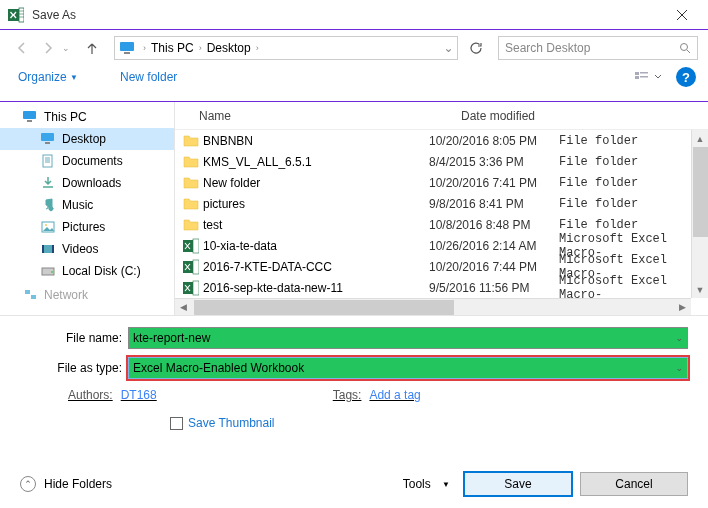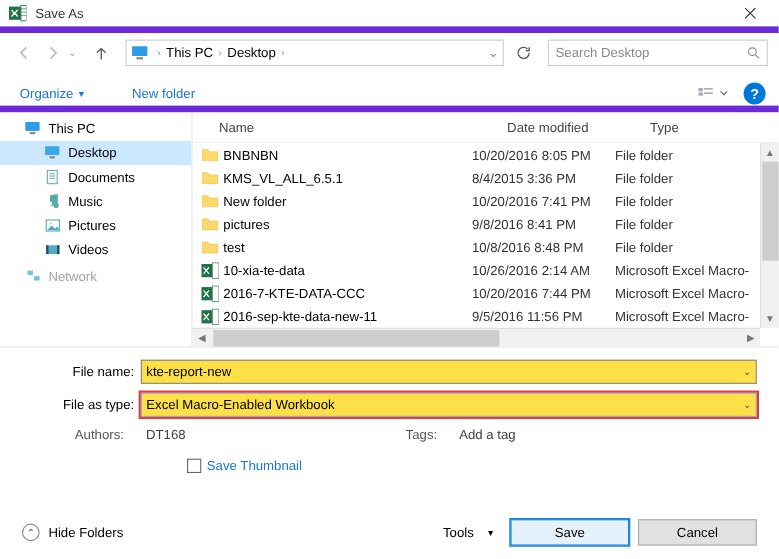--- a/index.html
+++ b/index.html
@@ -1,38 +1,38 @@
 <!DOCTYPE html>
 <html><head>
 <meta charset="utf-8">
 <style>
 * { box-sizing: border-box; margin: 0; padding: 0; font-family: "Segoe UI", Tahoma, sans-serif; font-size: 12px; }
 body { background: #fff; width: 708px; height: 508px; overflow: hidden; position: relative; }
 
 
-.titlebar { height: 30px; display: flex; align-items: center; padding: 0 4px; border-bottom: 6px solid #6d28d9; }
+.titlebar { height: 30px; display: flex; align-items: center; padding: 0 4px; border-bottom: 1px solid #6d28d9; }
 .app-icon { width: 16px; height: 16px; margin: 0 8px 0 4px; }
 .title-text { flex: 1; color: #333; }
 .close-btn { width: 45px; height: 28px; display: flex; align-items: center; justify-content: center; }
 
 
 .navbar { height: 36px; display: flex; align-items: center; padding: 0 10px; gap: 2px; }
 .nav-arrow { width: 24px; height: 24px; display: flex; align-items: center; justify-content: center; color: #bbb; border-radius: 2px; }
 .dropdown-chev { width: 12px; color: #999; font-size: 9px; }
 .up-btn { width: 24px; height: 24px; display: flex; align-items: center; justify-content: center; color: #555; margin-left: 4px; }
 .path-box { flex: 1; height: 24px; border: 1px solid #ccc; display: flex; align-items: center; margin-left: 8px; background: #fff; }
 .path-icon { width: 18px; height: 14px; margin: 0 4px; display: flex; align-items: center; }
 .path-seg { padding: 0 3px; display: flex; align-items: center; height: 22px; }
 .path-chev { color: #888; font-size: 9px; padding: 0 2px; }
 .path-drop { width: 18px; height: 22px; display: flex; align-items: center; justify-content: center; border-left: 1px solid transparent; color: #888; margin-left: auto; }
 .refresh-btn { width: 24px; height: 24px; display: flex; align-items: center; justify-content: center; margin-left: 4px; color: #555; }
 .search-box { width: 200px; height: 24px; border: 1px solid #ccc; margin-left: 8px; display: flex; align-items: center; padding: 0 6px; color: #888; }
 
 
-.toolbar { height: 36px; display: flex; align-items: flex-end; padding: 0 12px; border-bottom: 6px solid #6d28d9; }
+.toolbar { height: 36px; display: flex; align-items: flex-start; padding: 0 12px; border-bottom: 1px solid #6d28d9; }
 .tb-btn { color: #1976d2; display: flex; align-items: center; padding: 4px 6px; border-radius: 2px; }
 .tb-gap { width: 30px; }
 .tb-right { margin-left: auto; display: flex; gap: 10px; align-items: center; }
 .view-btn { width: 36px; height: 22px; display: flex; align-items: center; justify-content: center; }
 .help-btn { width: 20px; height: 20px; border-radius: 50%; background: #0078d7; color: #fff; display: flex; align-items: center; justify-content: center; font-weight: bold; font-size: 13px; }
 
 
 .main { display: flex; height: 214px; border-bottom: 1px solid #e5e5e5; }
 .sidebar { width: 175px; border-right: 1px solid #e5e5e5; overflow: hidden; padding-top: 4px; }
 .side-item { height: 22px; display: flex; align-items: center; padding-left: 22px; gap: 6px; }
@@ -42,40 +42,40 @@
 .filelist { flex: 1; display: flex; flex-direction: column; position: relative; }
 .fl-header { height: 28px; display: flex; align-items: center; border-bottom: 1px solid #eee; padding-left: 24px; color: #444; }
 .col-name { width: 230px; }
 .col-date { width: 130px; margin-left: 32px; }
 .col-type { flex: 1; }
 .fl-body { flex: 1; overflow: hidden; }
 .fl-row { height: 21px; display: flex; align-items: center; padding-left: 8px; }
 .fl-row .ficon { width: 16px; height: 16px; margin-right: 4px; }
 .fl-row .fname { width: 226px; }
 .fl-row .fdate { width: 130px; color: #333; }
-.fl-row .ftype { flex: 1; color: #333; }
+.fl-row .ftype { flex: 1; color: #333; font-family: Liberation Mono, monospace; }
 .scrollbar-v { position: absolute; right: 0; top: 28px; width: 17px; height: 168px; background: #f0f0f0; border-left: 1px solid #ddd; }
 .scrollbar-v .sb-btn { height: 17px; display: flex; align-items: center; justify-content: center; color: #777; font-size: 9px; }
 .scrollbar-v .sb-thumb { position: absolute; top: 17px; width: 15px; left: 1px; height: 90px; background: #cdcdcd; }
 .scrollbar-h { height: 17px; background: #f0f0f0; display: flex; align-items: center; border-top: 1px solid #ddd; margin-right: 17px; }
 .scrollbar-h .sb-btn { width: 17px; display: flex; align-items: center; justify-content: center; color: #777; font-size: 9px; }
 .scrollbar-h .sb-thumb { width: 260px; height: 15px; background: #cdcdcd; margin-left: 2px; }
 .scrollbar-h .sb-fill { flex: 1; }
 
 
 .form { padding: 10px 20px 0 20px; }
 .form-row { display: flex; align-items: center; height: 24px; margin-bottom: 6px; }
 .form-label { width: 108px; text-align: right; padding-right: 6px; }
-.form-input { flex: 1; height: 22px; border: 1px solid #888; padding: 0 4px; background: #fde047; display: flex; align-items: center; }
+.form-input { flex: 1; height: 22px; border: 1px solid #888; padding: 0 4px; background: #22c55e; display: flex; align-items: center; }
 .form-input.highlighted { outline: 2px solid #e03e3e; outline-offset: 0; }
 .form-input .inp-text { flex: 1; }
 .form-input .inp-chev { color: #555; font-size: 9px; }
-.meta-row { display: flex; align-items: center; margin-top: 8px; padding-left: 48px; gap: 20px; }
+.meta-row { display: flex; align-items: center; margin-top: 8px; padding-left: 48px; gap: 8px; text-decoration: underline; }
 .meta-label { color: #555; }
-.meta-link { color: #404040; }
+.meta-link { color: #3b82f6; }
 .thumb-row { margin-top: 14px; padding-left: 150px; display: flex; align-items: center; gap: 5px; color: #1976d2; }
 .checkbox { width: 13px; height: 13px; border: 1px solid #666; background: #fff; }
 
 
 .footer { position: absolute; bottom: 12px; left: 0; right: 0; display: flex; align-items: center; padding: 0 20px; gap: 8px; }
 .hide-exp { width: 16px; height: 16px; border: 1px solid #888; border-radius: 50%; display: flex; align-items: center; justify-content: center; font-size: 9px; color: #555; }
 .footer .spacer { flex: 1; }
 .tools-btn { padding: 4px 6px; display: flex; align-items: center; gap: 4px; }
 .btn { width: 108px; height: 24px; border: 1px solid #aaa; background: #e1e1e1; display: flex; align-items: center; justify-content: center; }
 .btn.primary { border: 1px solid #0078d7; background: #e5f1fb; outline: 1px solid #0078d7; }
@@ -197,20 +197,29 @@
             <line x1="4" y1="4" x2="9" y2="4" stroke="#6ab"></line>
             <line x1="4" y1="6" x2="9" y2="6" stroke="#6ab"></line>
             <line x1="4" y1="8" x2="9" y2="8" stroke="#6ab"></line>
           </svg>
         </span>
         <span>Documents</span>
       </div>
     <div class="side-item lv2">
         <span class="side-icon">
           <svg width="14" height="14">
+            <path d="M7 1 L7 8 M4 5 L7 8 L10 5" stroke="#5a9" fill="none" stroke-width="1.5"></path>
+            <line x1="2" y1="11" x2="12" y2="11" stroke="#5a9" stroke-width="1.5"></line>
+          </svg>
+        </span>
+        <span>Downloads</span>
+      </div>
+    <div class="side-item lv2">
+        <span class="side-icon">
+          <svg width="14" height="14">
             <path d="M5 11 A2 2 0 1 0 5 7 L5 2 L11 1 L11 9 A2 2 0 1 1 9 9" fill="#5aa" stroke="#5aa"></path>
           </svg>
         </span>
         <span>Music</span>
       </div>
     <div class="side-item lv2">
         <span class="side-icon">
           <svg width="14" height="14">
             <rect x="1" y="2" width="12" height="10" fill="#fff" stroke="#5ab"></rect>
             <circle cx="5" cy="5" r="1" fill="#ec5"></circle>
@@ -221,37 +230,45 @@
       </div>
     <div class="side-item lv2">
         <span class="side-icon">
           <svg width="14" height="14">
             <rect x="1" y="3" width="12" height="8" fill="#5ab"></rect>
             <rect x="1" y="3" width="2" height="8" fill="#247"></rect>
             <rect x="11" y="3" width="2" height="8" fill="#247"></rect>
           </svg>
         </span>
         <span>Videos</span>
+      </div>
+    <div class="side-item lv2">
+        <span class="side-icon">
+          <svg width="14" height="14">
+            <rect x="1" y="4" width="12" height="7" fill="#ccc" stroke="#888"></rect>
+            <circle cx="11" cy="8" r="1" fill="#5c5"></circle>
+          </svg>
+        </span>
+        <span>Local Disk (C:)</span>
       </div>
     <div class="side-item" style="opacity:0.9;margin-top:2px;color:#999">
         <span class="side-icon">
           <svg width="14" height="12">
             <rect x="2" y="1" width="5" height="4" fill="#6bd"></rect>
             <rect x="8" y="6" width="5" height="4" fill="#6bd"></rect>
           </svg>
         </span>
         <span>Network</span>
       </div>
   </div>
 
   <div class="filelist">
     <div class="fl-header">
       <div class="col-name">Name</div>
       <div class="col-date">Date modified</div>
-      <div class="col-type">Type</div>
     </div>
     <div class="fl-body" id="fl-body">
         <div class="fl-row">
           <span class="ficon">
             <svg width="16" height="14">
               <path d="M1 3 L6 3 L7.5 5 L15 5 L15 13 L1 13 Z" fill="#ffd86b" stroke="#e2b93a" stroke-width="0.5"></path>
             </svg>
           </span>
           <span class="fname">BNBNBN</span>
           <span class="fdate">10/20/2016 8:05 PM</span>

